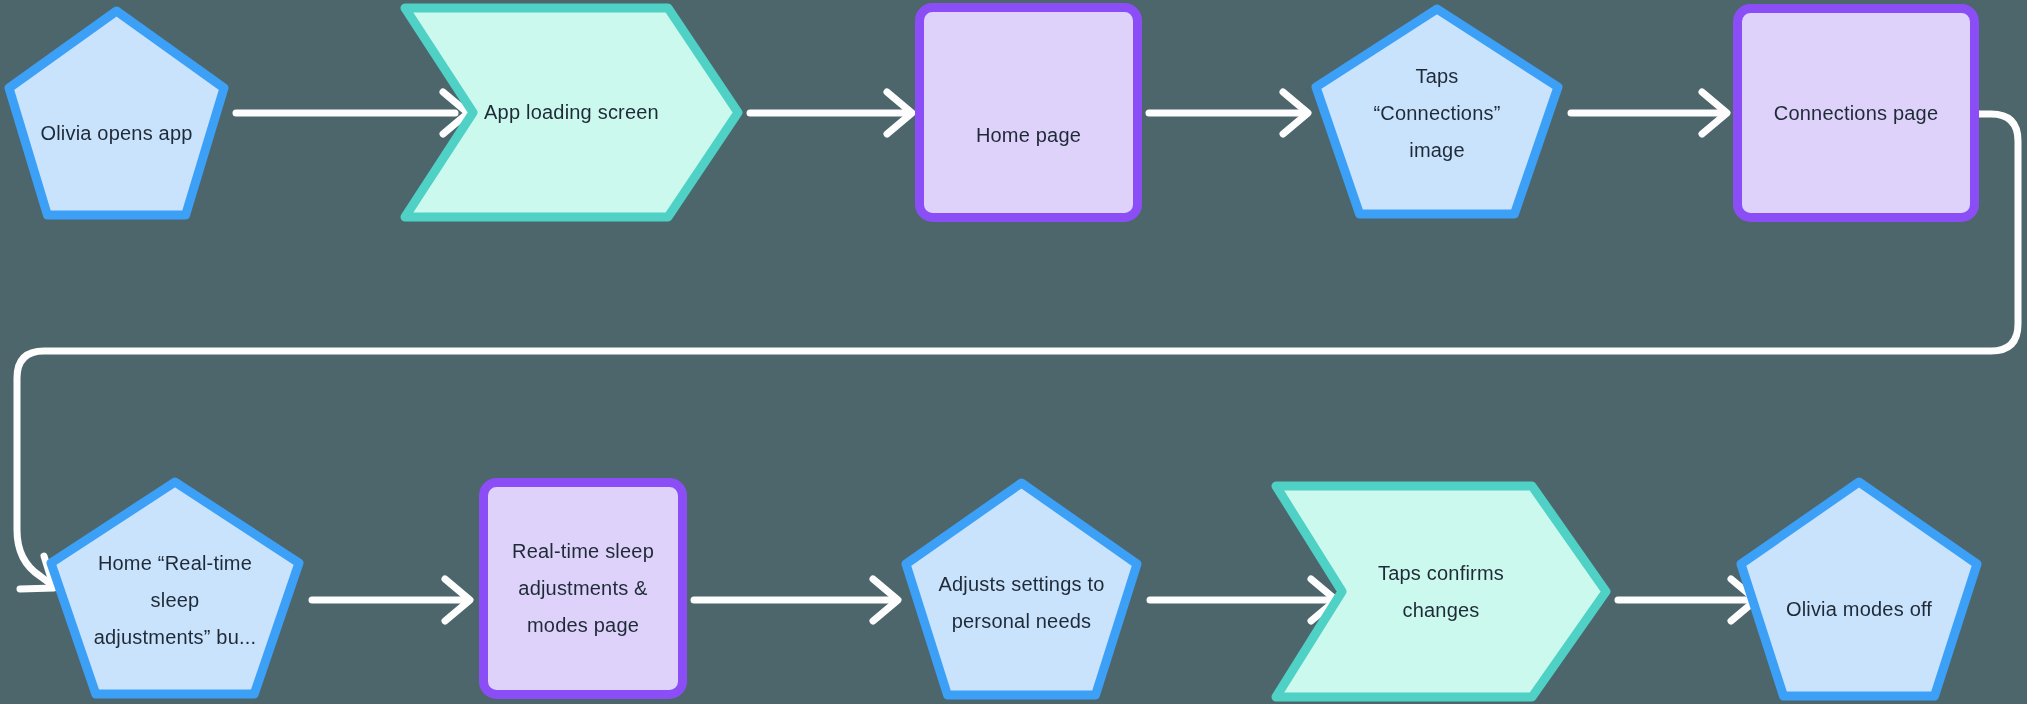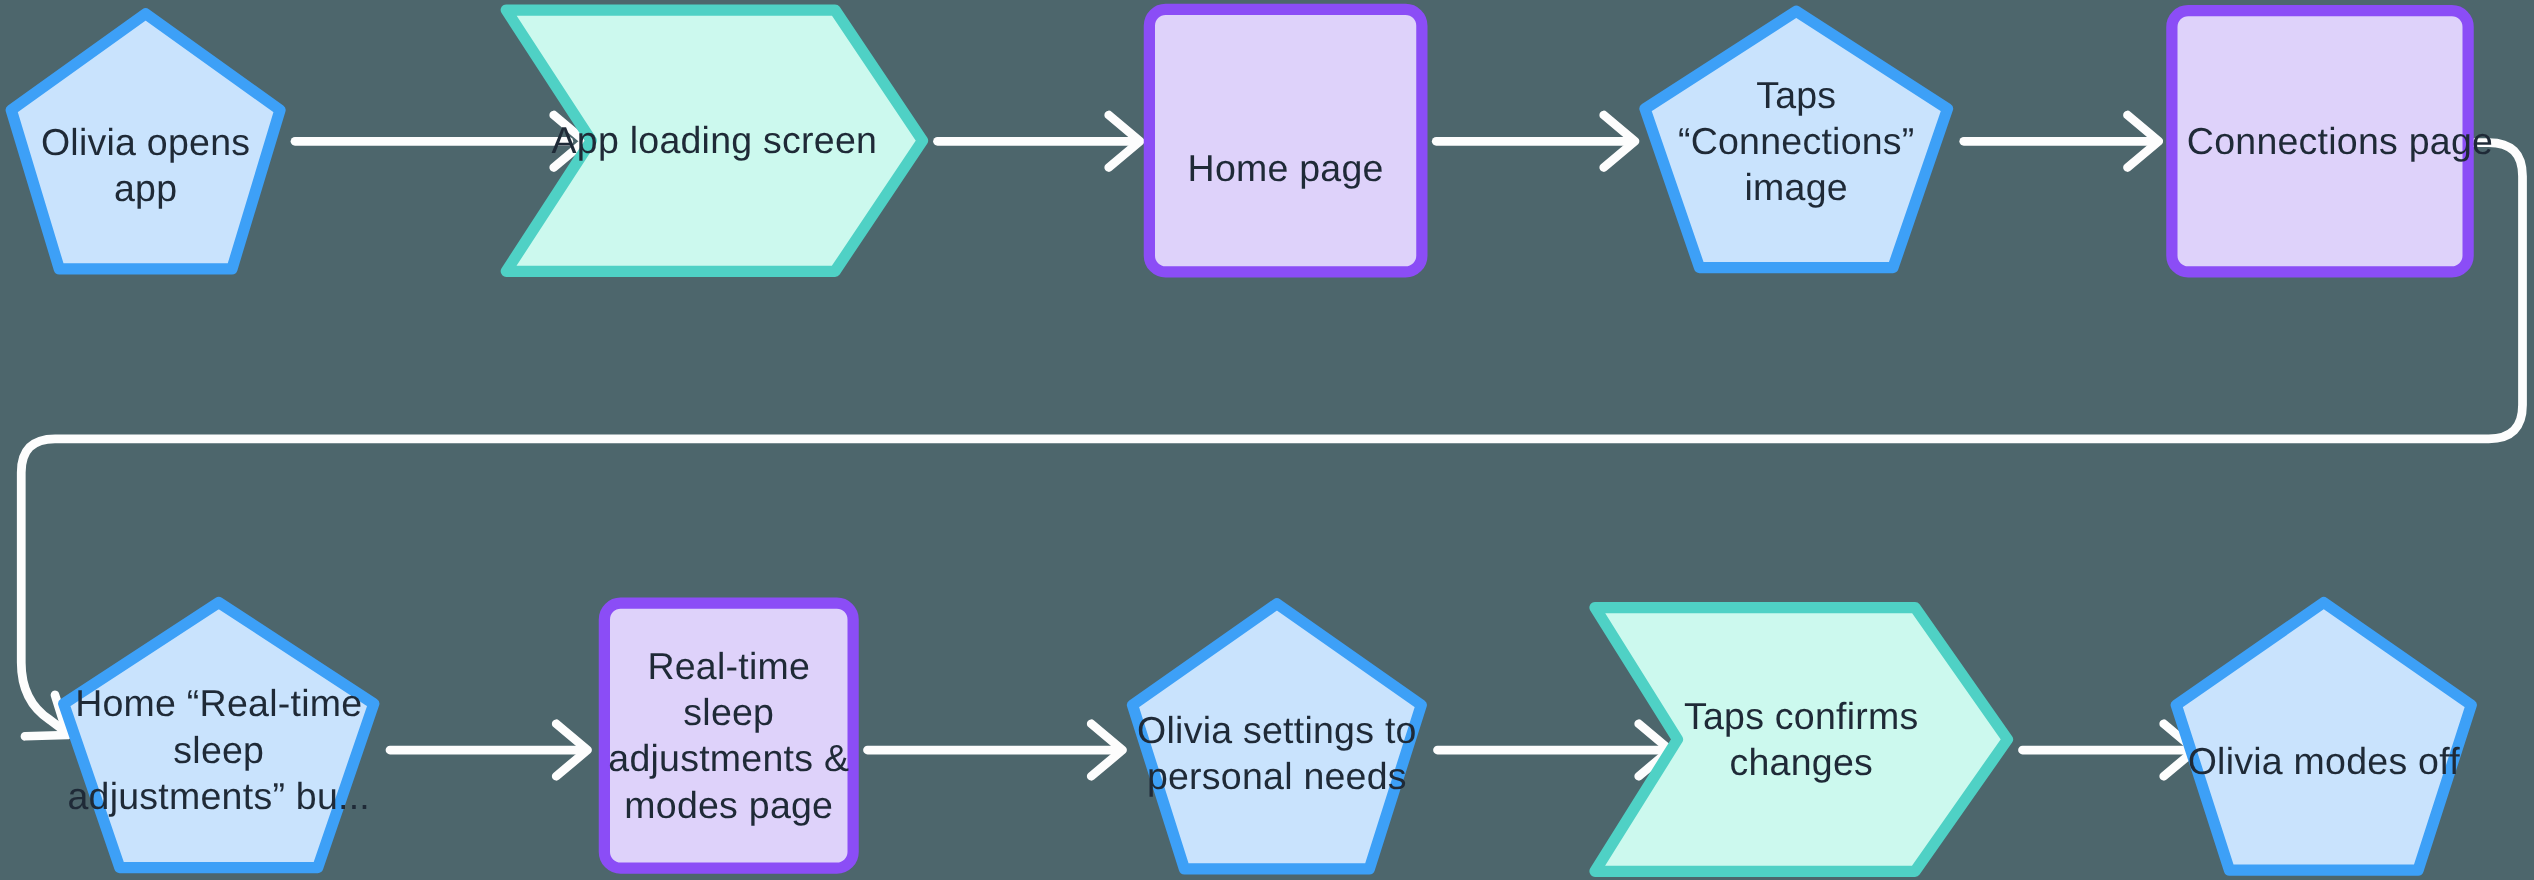--- a/index.html
+++ b/index.html
@@ -18,21 +18,21 @@
   }
   #edges{position:absolute;left:0;top:0;width:2027px;height:704px;}
   .edge{stroke:var(--arrow);stroke-width:7;fill:none;stroke-linecap:round;stroke-linejoin:round;}
   .node{position:absolute;}
   .node svg{position:absolute;left:0;top:0;display:block;overflow:visible;}
   .shape-pentagon{fill:var(--pent-fill);stroke:var(--pent-stroke);stroke-width:9;stroke-linejoin:round;}
   .shape-chevron{fill:var(--chev-fill);stroke:var(--chev-stroke);stroke-width:9;stroke-linejoin:round;}
   .shape-rect{fill:var(--rect-fill);stroke:var(--rect-stroke);stroke-width:9;}
   .label{
     position:absolute;inset:0;display:flex;align-items:center;justify-content:center;
-    text-align:center;color:var(--text);font-size:30px;line-height:37px;font-weight:500;
+    text-align:center;color:var(--text);font-size:20px;line-height:37px;font-weight:500;
     white-space:pre-line;letter-spacing:.2px;
   }
   .pad4{padding-top:4px;}  .pad24{padding-top:24px;}
   .pad28{padding-top:28px;} .pad40{padding-top:40px;}
 </style>
 </head>
 <body>
 
 <div id="canvas">
 
@@ -98,21 +98,21 @@
 
   <div class="node" style="left:1311px;top:4px;width:252px;height:215px;">
     <svg width="252" height="215">
         <polygon class="shape-pentagon" points="126,5 247,83 203.4,210 48.6,210 5,83"></polygon>
       </svg>
     <div class="label pad4">Taps
 “Connections”
 image</div>
   </div>
 
-  <div class="node" style="left:1733px;top:4px;width:246px;height:218px;padding-left:32px;">
+  <div class="node" style="left:1733px;top:4px;width:246px;height:218px;">
     <svg width="246" height="218">
         <rect class="shape-rect" x="4.5" y="4.5" width="237" height="209" rx="13"></rect>
       </svg>
     <div class="label">Connections page</div>
   </div>
 
   <div class="node" style="left:46px;top:477px;width:258px;height:222px;">
     <svg width="258" height="222">
         <polygon class="shape-pentagon" points="129,5 253,86 208.2,217 49.8,217 5,86"></polygon>
       </svg>
@@ -127,21 +127,21 @@
       </svg>
     <div class="label">Real-time sleep
 adjustments &amp;
 modes page</div>
   </div>
 
   <div class="node" style="left:901px;top:478px;width:241px;height:222px;">
     <svg width="241" height="222">
         <polygon class="shape-pentagon" points="120.5,5 236,86 194.5,217 46.5,217 5,86"></polygon>
       </svg>
-    <div class="label pad28">Olivia settings to
+    <div class="label pad28">Adjusts settings to
 personal needs</div>
   </div>
 
   <div class="node" style="left:1271px;top:481px;width:340px;height:221px;">
     <svg width="340" height="221">
         <polygon class="shape-chevron" points="5,5 261,5 335,110.5 261,216 5,216 71,110.5"></polygon>
       </svg>
     <div class="label">Taps confirms
 changes</div>
   </div>

